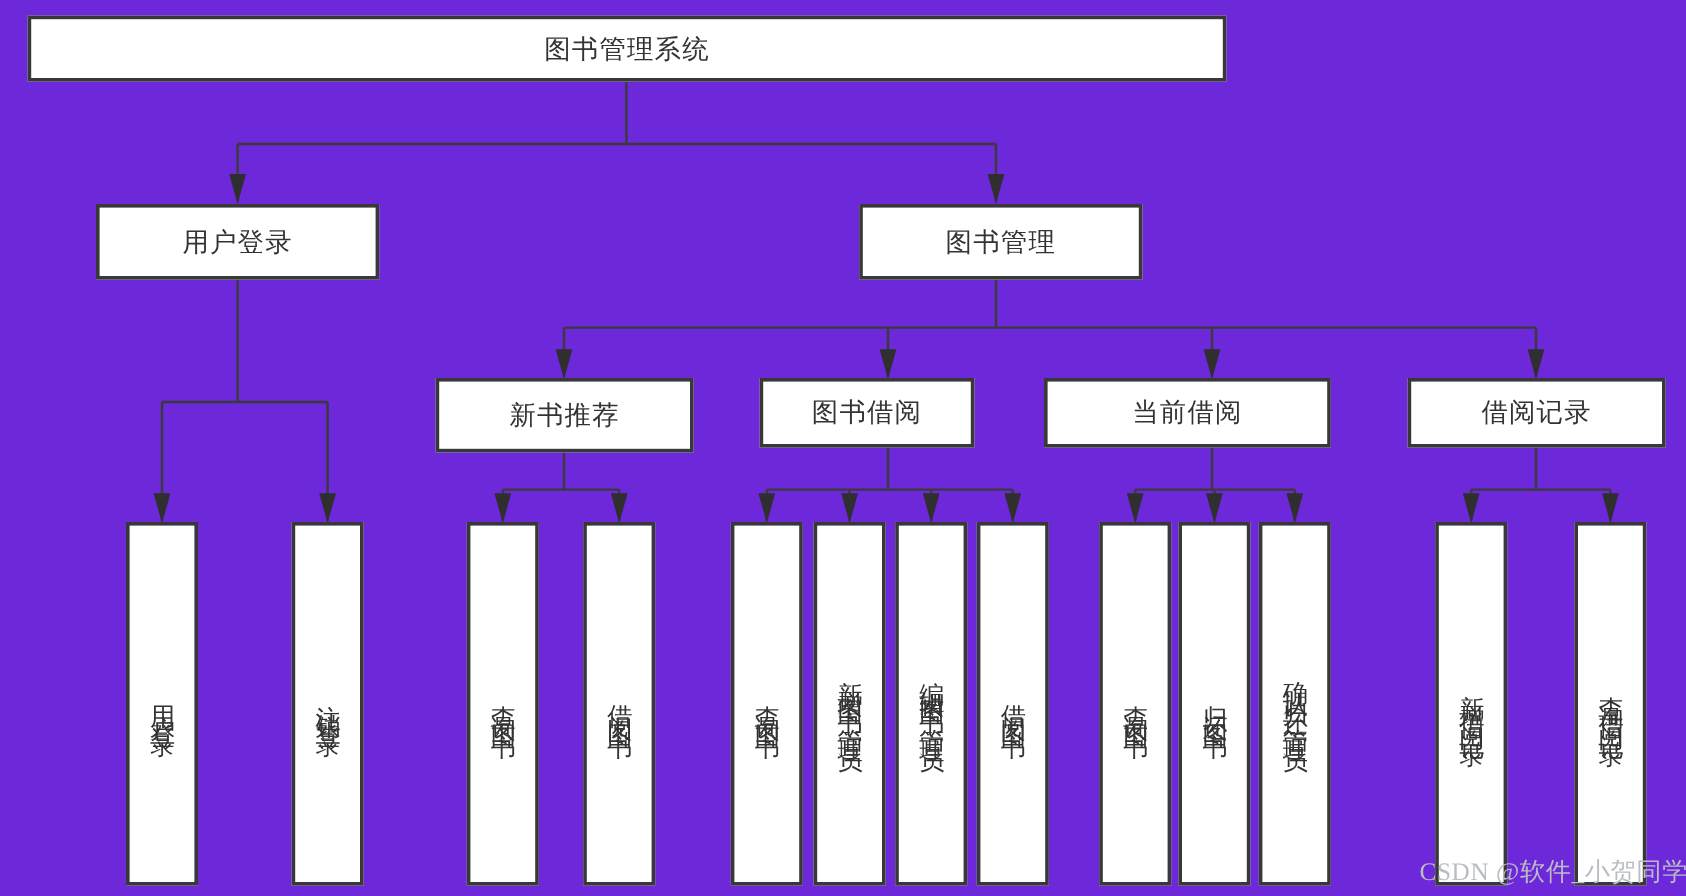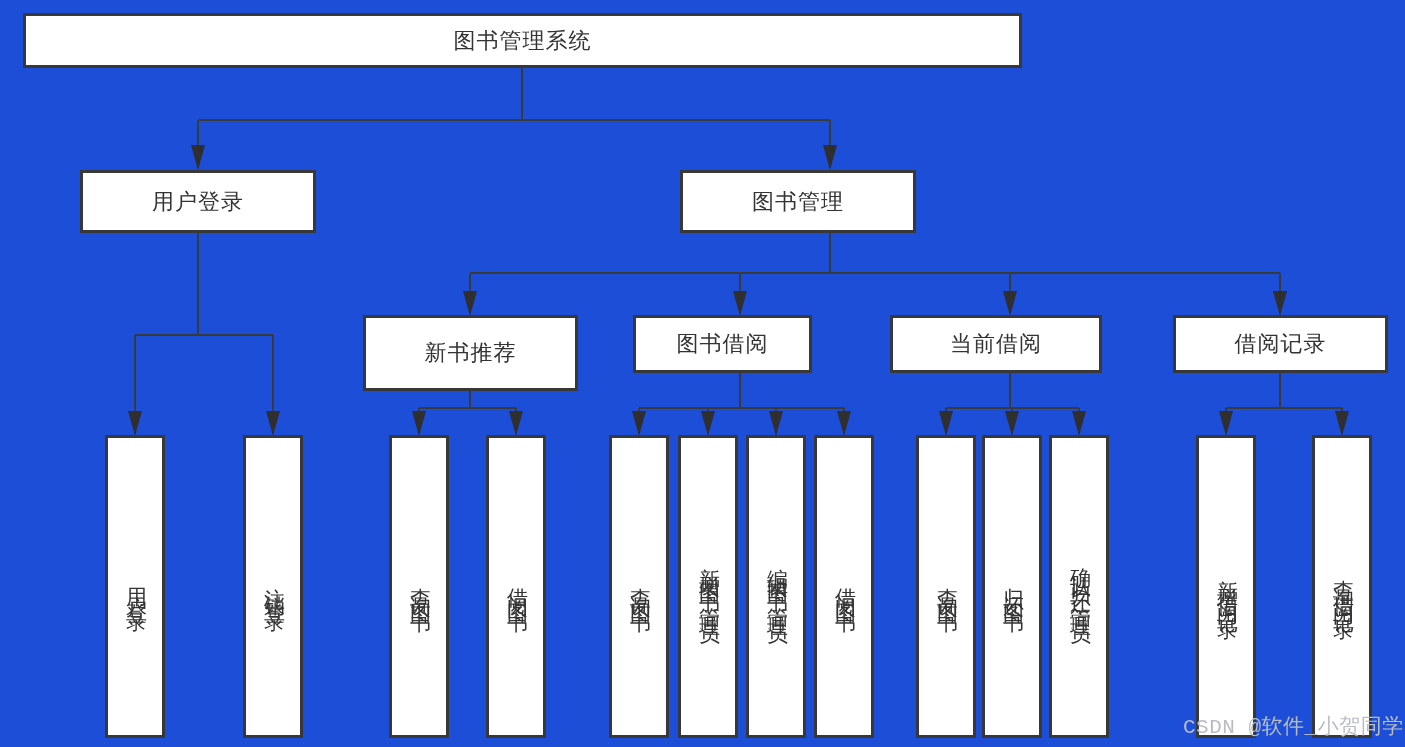--- a/index.html
+++ b/index.html
@@ -1,18 +1,18 @@
 <!DOCTYPE html>
 <html><head>
 <meta charset="utf-8">
 <style>
   html,body { margin:0; padding:0; background:#ffffff; }
   .canvas {
-    position:relative; width:1405px; height:747px; background:#1d4ed8;
-    font-family:Liberation Mono, monospace; overflow:hidden;
+    position:relative; width:1405px; height:747px; background:#6d28d9;
+    font-family:Liberation Serif, serif; overflow:hidden;
   }
   .wires { position:absolute; left:0; top:0; z-index:1; }
   .wire  { stroke:#3a3a3a; stroke-width:2; fill:none; }
   .arrow { fill:#2f2f2f; stroke:none; }
   .box {
     position:absolute; background:#ffffff; border:3px solid #383838;
     box-sizing:border-box; display:flex; align-items:center; justify-content:center;
     color:#333333; z-index:2; text-align:center;
   }
   .hbox { font-size:22px; letter-spacing:1px; }
@@ -57,25 +57,25 @@
         <polygon points="1005,411 1019,411 1012,436" class="arrow"></polygon>
         <polygon points="1072,411 1086,411 1079,436" class="arrow"></polygon>
         <polygon points="1219,411 1233,411 1226,436" class="arrow"></polygon>
         <polygon points="1335,411 1349,411 1342,436" class="arrow"></polygon>
       </g>
   </svg>
 
   <div class="box hbox" style="left:23px; top:13px; width:999px; height:55px;">图书管理系统</div>
 
   <div class="box hbox" style="left:80px; top:170px; width:236px; height:63px;">用户登录</div>
-  <div class="box hbox" style="left:680px; top:170px; width:236px; height:63px;">图书管理</div>
+  <div class="box hbox" style="left:716px; top:170px; width:236px; height:63px;">图书管理</div>
 
-  <div class="box hbox" style="left:363px; top:315px; width:215px; height:76px;">新书推荐</div>
+  <div class="box hbox" style="left:363px; top:315px; width:215px; height:62px;">新书推荐</div>
   <div class="box hbox" style="left:633px; top:315px; width:179px; height:58px;">图书借阅</div>
-  <div class="box hbox" style="left:890px; top:315px; width:212px; height:58px;">当前借阅</div>
+  <div class="box hbox" style="left:870px; top:315px; width:239px; height:58px;">当前借阅</div>
   <div class="box hbox" style="left:1173px; top:315px; width:215px; height:58px;">借阅记录</div>
 
   <div class="box vbox" style="left:105px; top:435px; width:60px; height:303px;">用户登录</div>
   <div class="box vbox" style="left:243px; top:435px; width:60px; height:303px;">注销登录</div>
 
   <div class="box vbox" style="left:389px; top:435px; width:60px; height:303px;">查询图书</div>
   <div class="box vbox" style="left:486px; top:435px; width:60px; height:303px;">借阅图书</div>
 
   <div class="box vbox" style="left:609px; top:435px; width:60px; height:303px;">查询图书</div>
   <div class="box vbox" style="left:678px; top:435px; width:60px; height:303px;">新增图书（管理员）</div>

